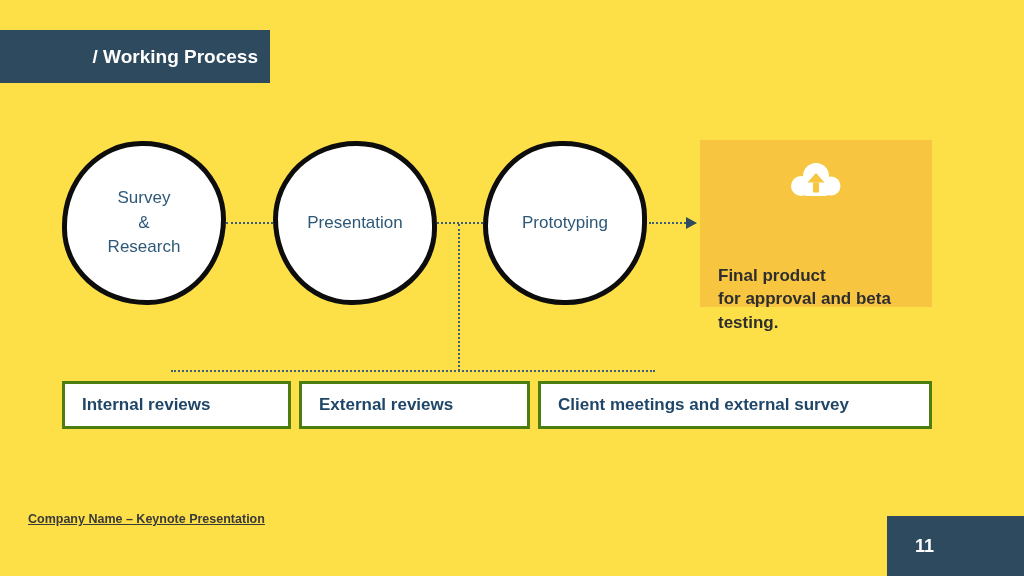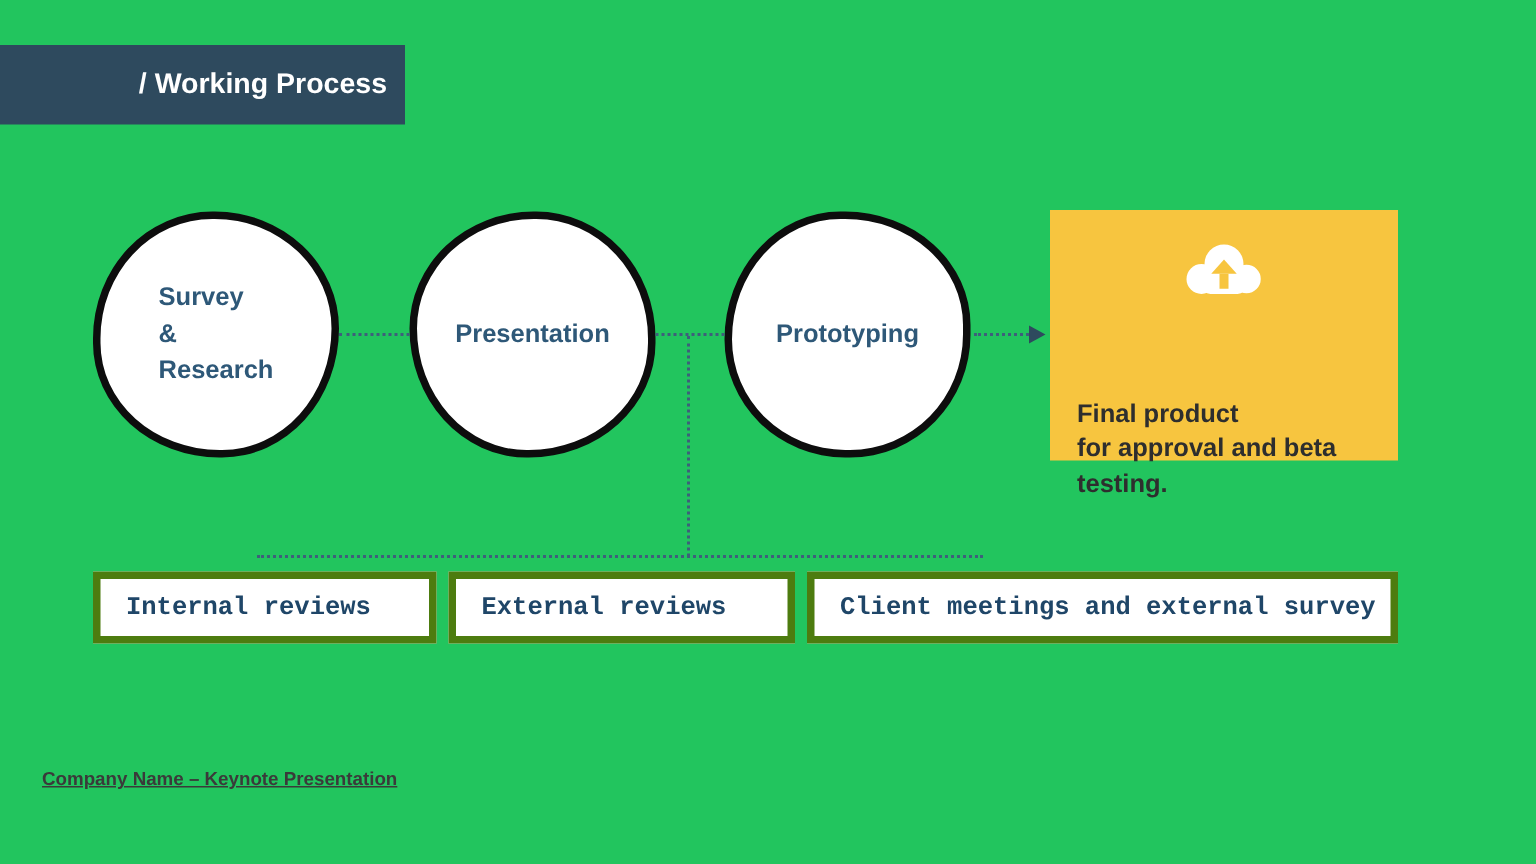--- a/index.html
+++ b/index.html
@@ -1,19 +1,19 @@
 <!DOCTYPE html>
 <html><head>
 <meta charset="utf-8">
 <style>
   html, body { margin: 0; padding: 0; background: #ffffff; }
   .slide {
     position: relative;
     width: 1024px; height: 576px;
-    background: #22c55e;
+    background: #fde047;
     font-family: "Liberation Sans", sans-serif;
     overflow: hidden;
   }
 
   
   .header-box {
     position: absolute; left: 0; top: 30px;
     width: 270px; height: 53px;
     background: #2E4A5E;
     display: flex; align-items: center; justify-content: flex-end;
@@ -23,21 +23,22 @@
     color: #ffffff; font-weight: bold; font-size: 19px;
   }
 
   
   .circle {
     position: absolute; top: 141px;
     width: 154px; height: 154px;
     background: #ffffff;
     border: 5px solid #0d0d0d;
     display: flex; align-items: center; justify-content: center;
-    color: #2E5878; font-weight: bold; font-size: 17px; line-height: 1.45;
+    text-align: center;
+    color: #2E5878; font-weight: normal; font-size: 17px; line-height: 1.45;
     white-space: pre-line;
   }
   .circle.c1 { left: 62px;  border-radius: 49% 51% 48% 52% / 52% 48% 53% 47%; }
   .circle.c2 { left: 273px; border-radius: 51% 49% 52% 48% / 48% 52% 47% 53%; }
   .circle.c3 { left: 483px; border-radius: 48% 52% 50% 50% / 53% 47% 51% 49%; }
 
   
   .dot-h { position: absolute; height: 0; border-top: 2px dotted #3E5F7B; }
   .conn1 { left: 226px; top: 222px; width: 47px; }
   .conn2 { left: 437px; top: 222px; width: 46px; }
@@ -70,25 +71,25 @@
     position: absolute; left: 18px; top: 76px; right: 10px;
     color: #2E2E2E; font-weight: bold; font-size: 17px; line-height: 1.38;
     white-space: pre-line;
     margin-top: 48px;
   }
 
   
   .review-box {
     position: absolute; top: 381px; height: 48px;
     background: #ffffff;
-    border: 5px solid #4d7c0f;
+    border: 3px solid #4d7c0f;
     box-sizing: border-box;
     display: flex; align-items: center;
     padding-left: 17px;
-    color: #1F4668; font-weight: bold; font-size: 17px; font-family: Liberation Mono, monospace;
+    color: #1F4668; font-weight: bold; font-size: 17px;
   }
   .rb1 { left: 62px;  width: 229px; }
   .rb2 { left: 299px; width: 231px; }
   .rb3 { left: 538px; width: 394px; }
 
   
   .footer-company {
     position: absolute; left: 28px; top: 512px;
     color: #3a3a3a; font-weight: bold; font-size: 12.5px; text-decoration: underline;
   }
@@ -151,14 +152,17 @@
     <span>Internal reviews</span>
   </div>
   <div class="review-box rb3">
     <span>Client meetings and external survey</span>
   </div>
   <div class="review-box rb2">
     <span>External reviews</span>
   </div>
 
   <div class="footer-company">Company Name – Keynote Presentation</div>
+  <div class="page-box">
+    <span>11</span>
+  </div>
 
 </div>
 
 </body></html>

